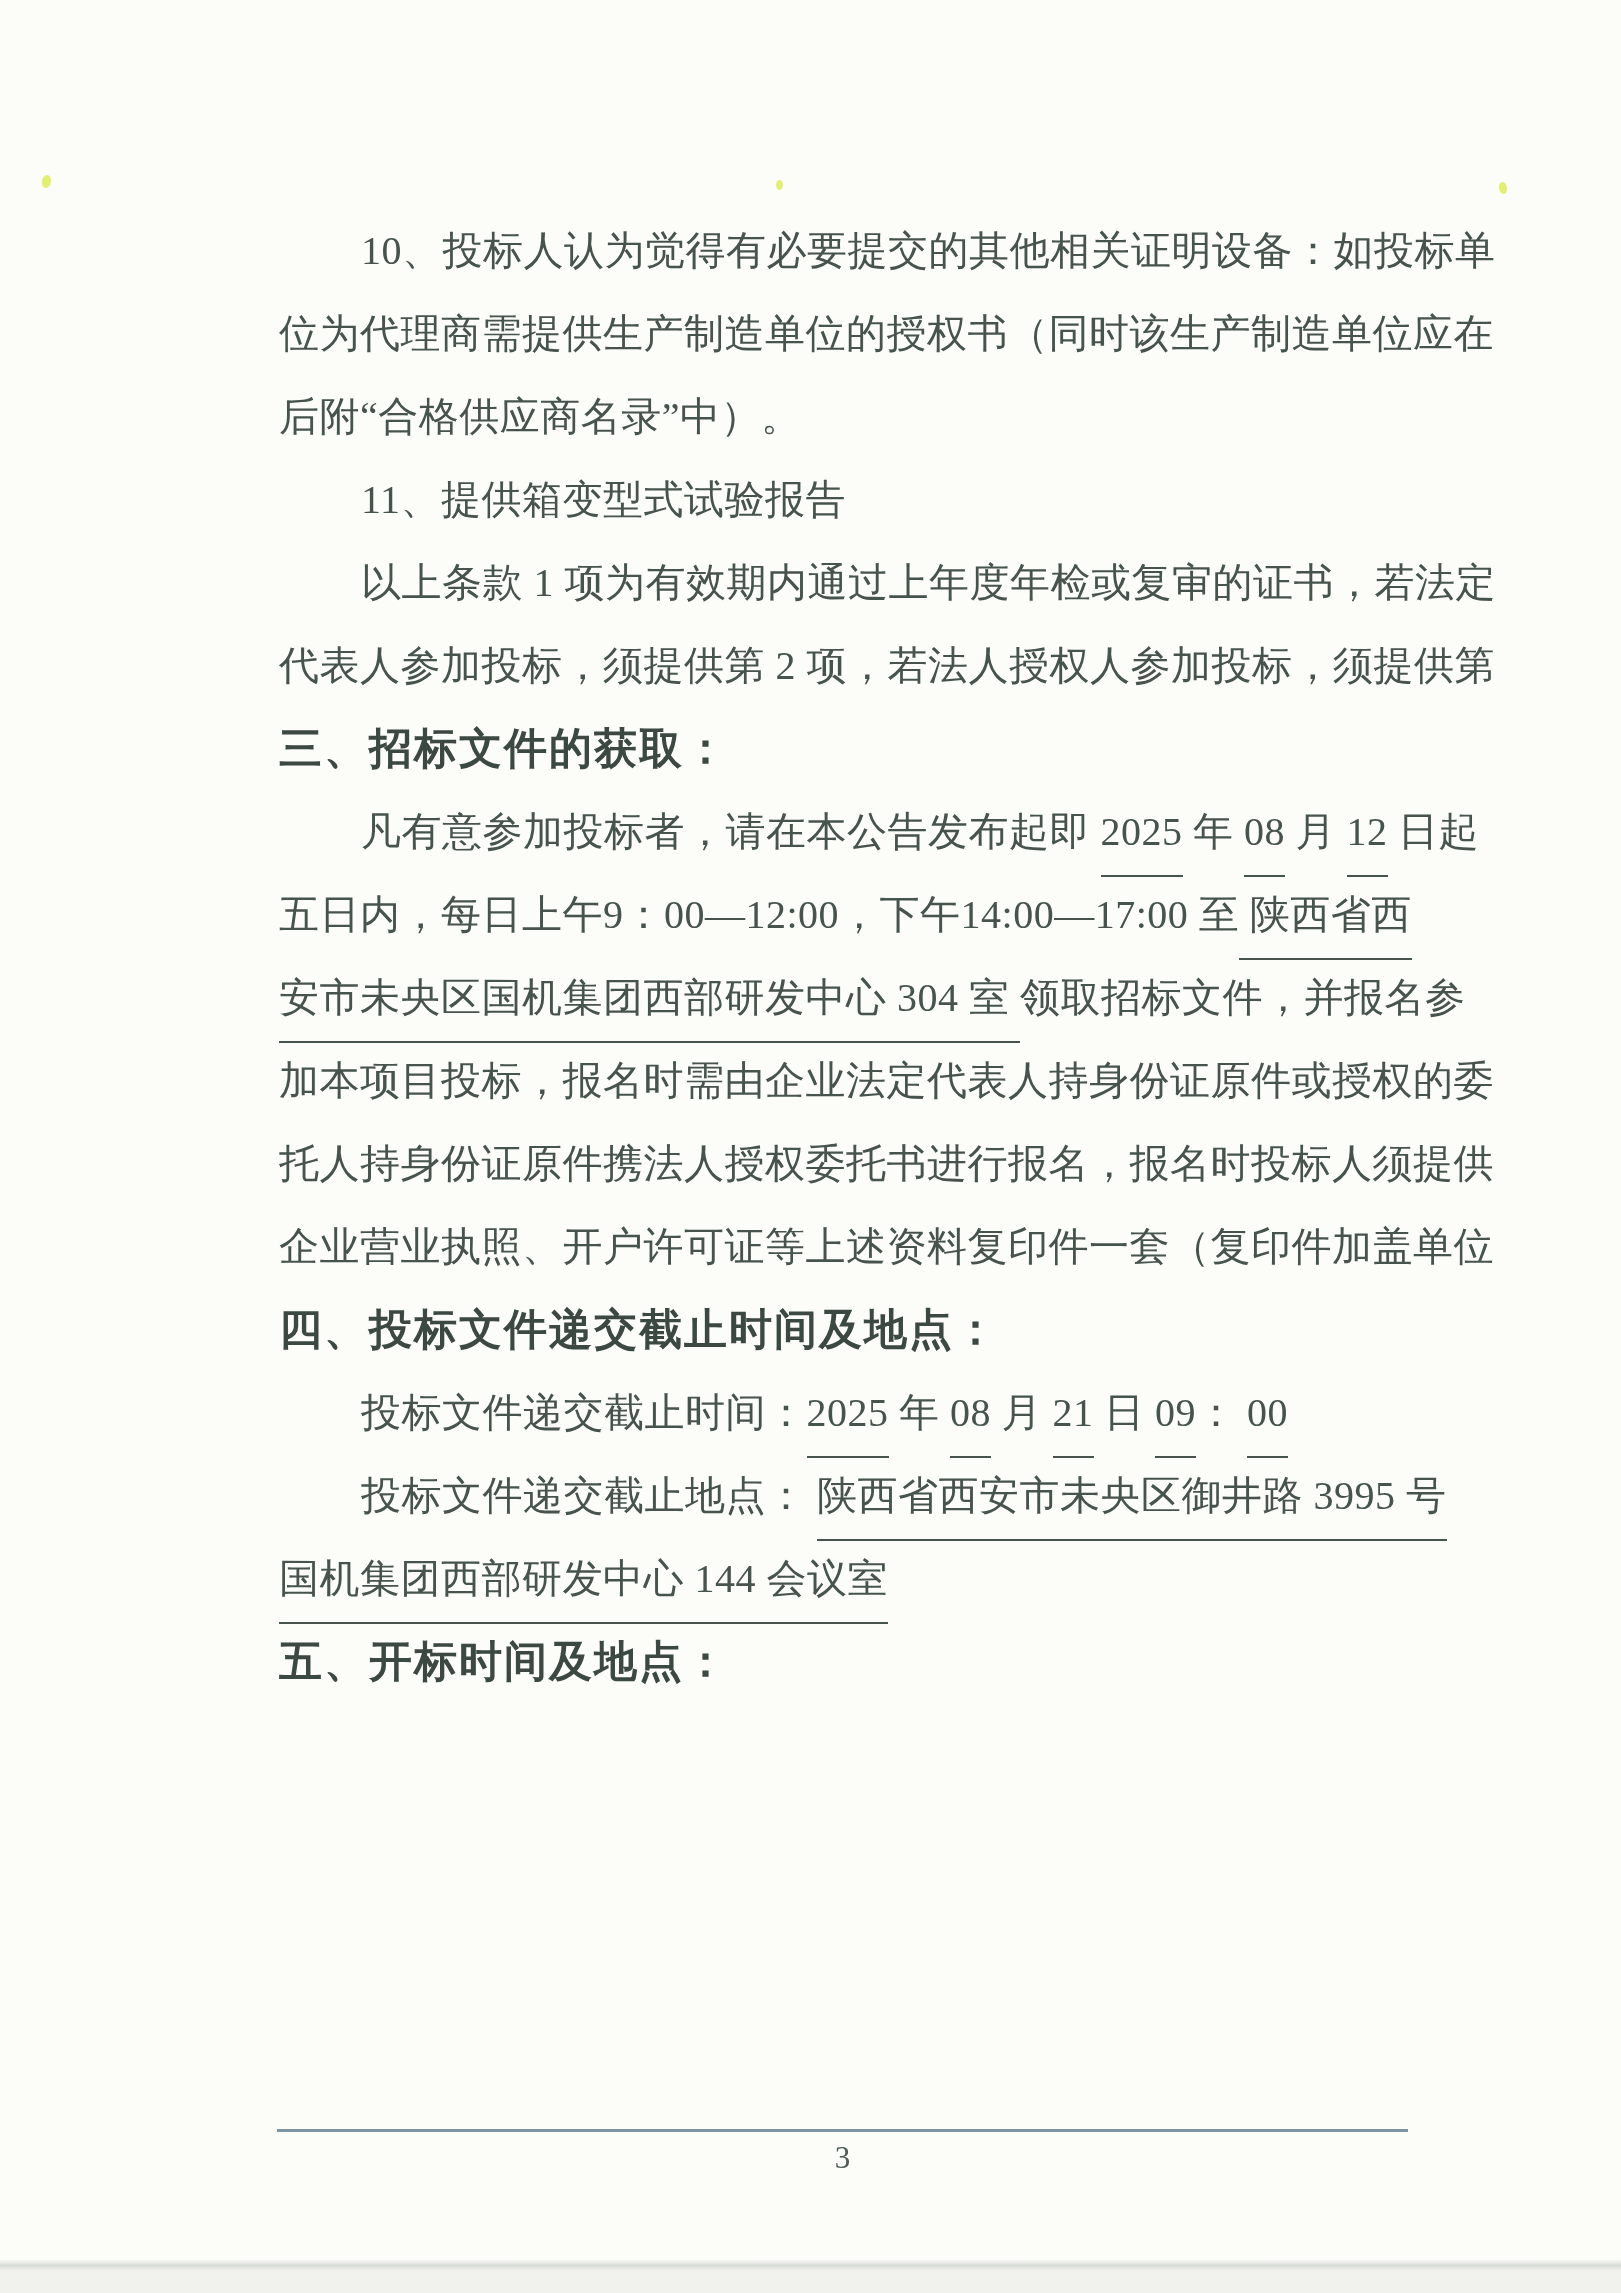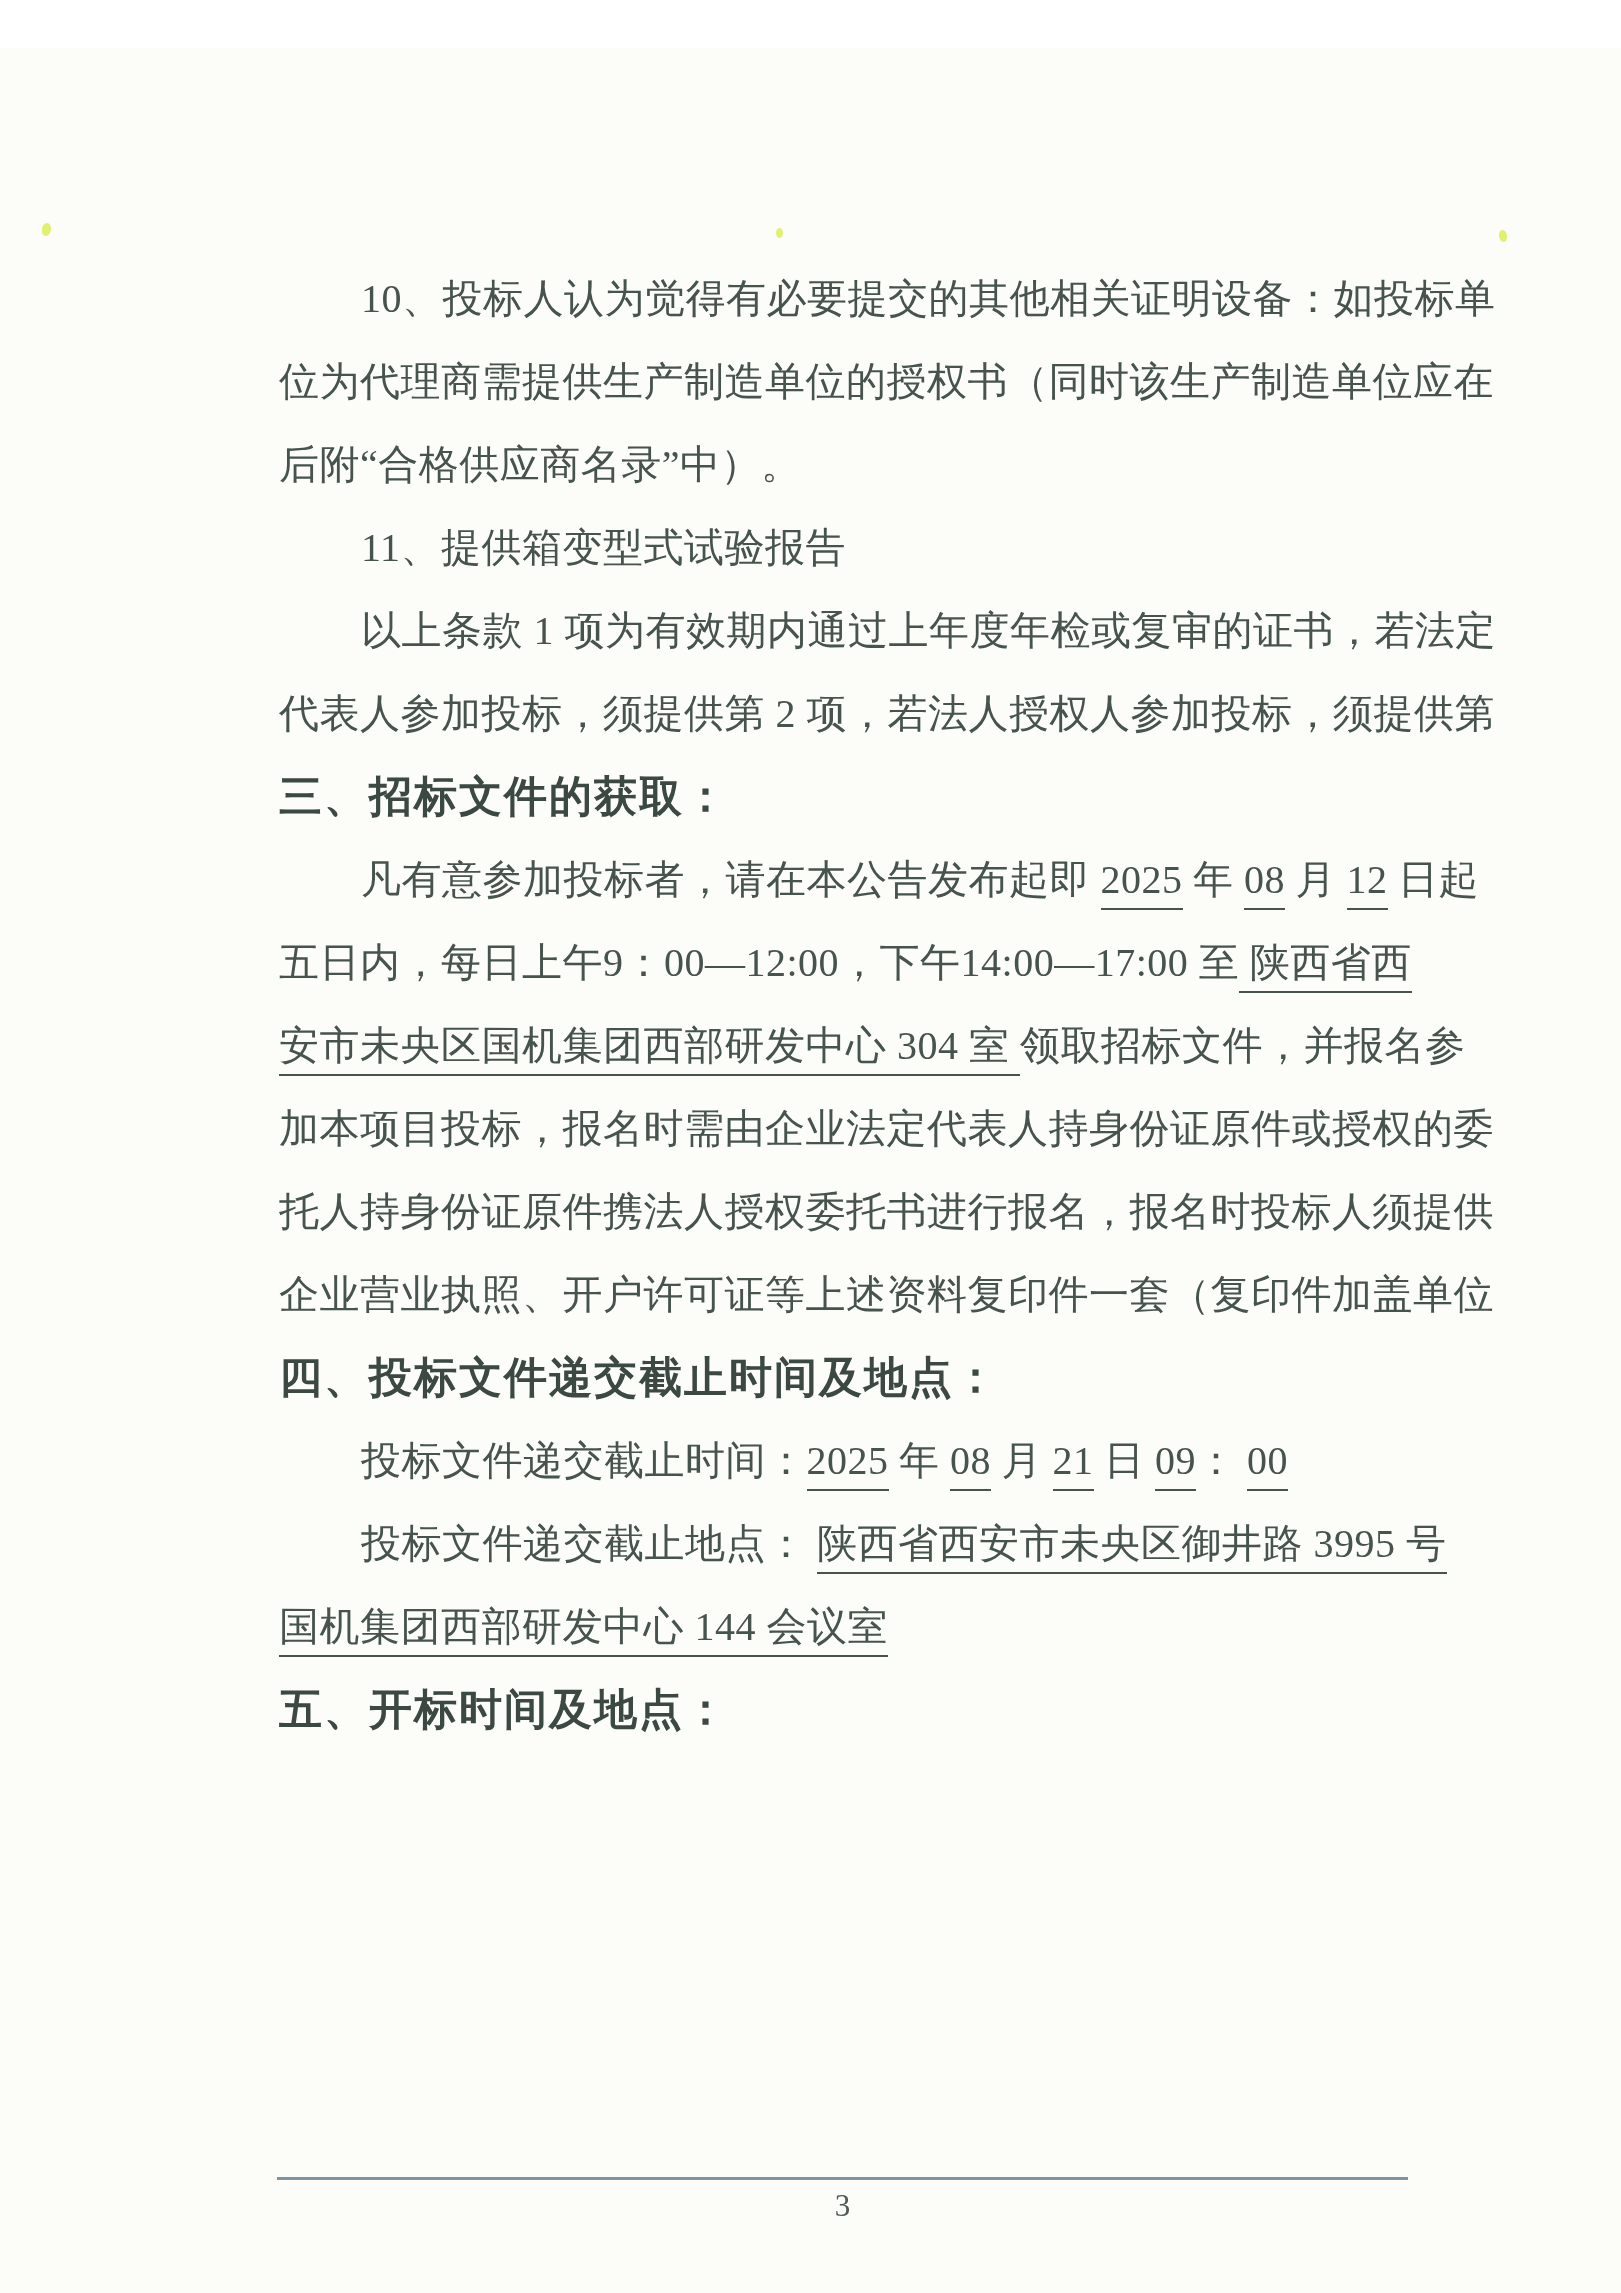--- a/index.html
+++ b/index.html
@@ -9,38 +9,38 @@
     --background:#fcfcf9;
     --speck:#dfee63;
     --pagenum:#4e5a54;
   }
   html,body{margin:0;padding:0;}
   body{
     width:1621px;height:2294px;position:relative;background:#ffffff;
     font-family:"Liberation Serif","DejaVu Serif",serif;
   }
   .page{
-    position:absolute;inset:0;background:var(--background);overflow:hidden;margin-top:48px;
+    position:absolute;inset:0;background:var(--background);overflow:hidden;
   }
   .content{
     position:absolute;left:279px;top:209px;width:1139px;
     color:var(--text);font-size:40px;
   }
   .line{
     height:83px;line-height:83px;white-space:nowrap;
     letter-spacing:0.5px;
   }
   .line.indent{text-indent:82px;}
   .line.heading{
     font-family:Liberation Sans, sans-serif;
     font-weight:bold;font-size:43px;color:var(--heading);letter-spacing:2px;
   }
   .u{
     border-bottom:2.9px solid currentColor;
-    padding-bottom:6px;
+    padding-bottom:21px;
   }
   .footer-rule{
     position:absolute;left:277px;top:2129px;width:1131px;height:2.9px;
     background:var(--rule);
   }
   .pagenum{
     position:absolute;left:277px;top:2137px;width:1131px;text-align:center;
     font-size:31px;line-height:41px;color:var(--pagenum);
   }
   .speck{

